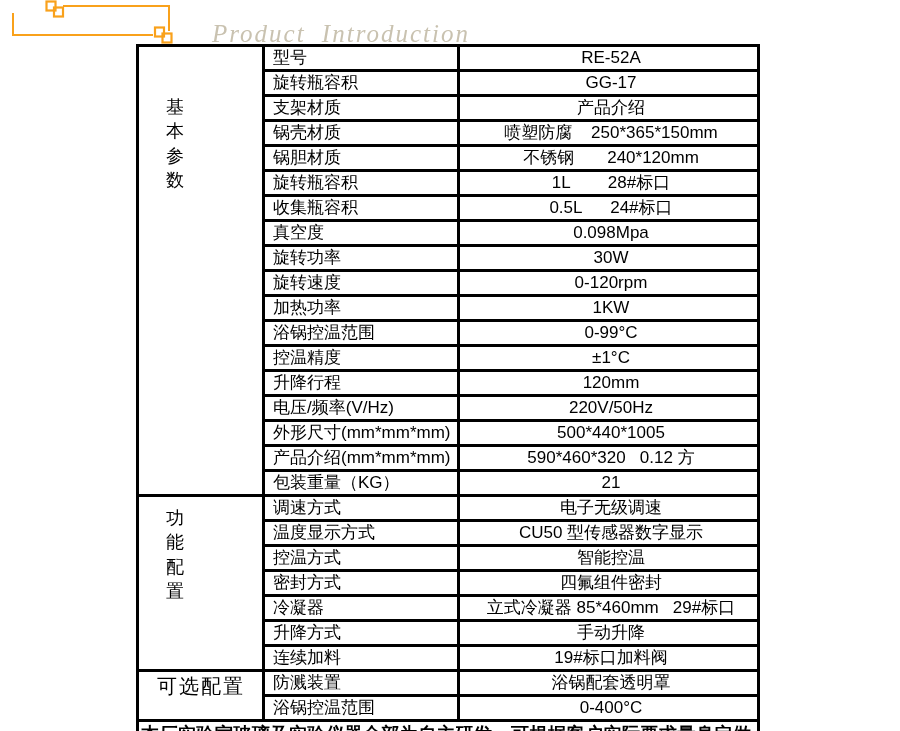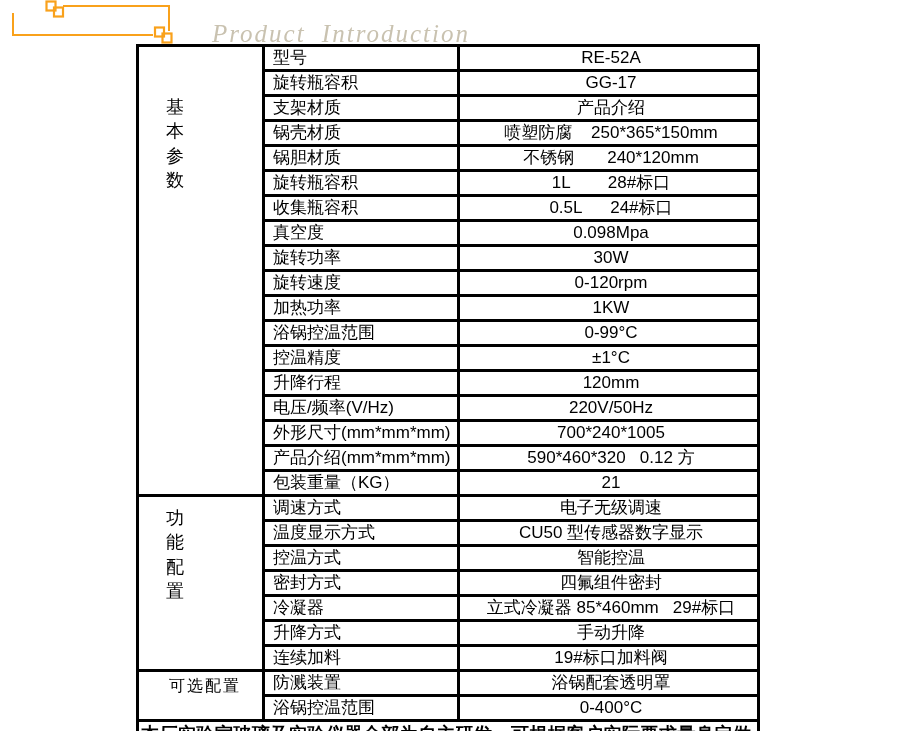--- a/index.html
+++ b/index.html
@@ -50,21 +50,21 @@
     padding: 0 2px 0 8px; white-space: pre; overflow: hidden;
     vertical-align: middle;
   }
   .spec td.value { padding-left: 7px; text-align: center; }
   .spec tr.group-start td { border-top: 2px solid #000; }
   .spec td.label-cell { vertical-align: top; padding: 0; }
   .vchars { display: block; }
   .vchars span { display: block; height: 24.37px; line-height: 24.37px; font-size: 18px; padding-left: 27px; }
   td.label-cell.g0 .vchars { padding-top: 48px; }
   td.label-cell.g1 .vchars { padding-top: 9px; }
-  .hlabel { padding: 3px 0 0 18px; font-size: 16px; letter-spacing: 2px; line-height: 22px; margin-left: 12px; }
+  .hlabel { padding: 3px 0 0 18px; font-size: 20px; letter-spacing: 2px; line-height: 22px; }
   tr.footer-row { height: 26px; }
   tr.footer-row td {
     border-top: 2px solid #000; text-align: center;
     font-weight: bold; font-size: 18px; letter-spacing: 0.5px;
     padding: 0 2px; white-space: nowrap;
   }
 </style>
 </head>
 <body>
 
@@ -147,21 +147,21 @@
       <tr>
         <td class="param">升降行程</td>
         <td class="value">120mm</td>
       </tr>
       <tr>
         <td class="param">电压/频率(V/Hz)</td>
         <td class="value">220V/50Hz</td>
       </tr>
       <tr>
         <td class="param">外形尺寸(mm*mm*mm)</td>
-        <td class="value">700*240*1005</td>
+        <td class="value">500*440*1005</td>
       </tr>
       <tr>
         <td class="param">产品介绍(mm*mm*mm)</td>
         <td class="value">590*460*320   0.12 方</td>
       </tr>
       <tr>
         <td class="param">包装重量（KG）</td>
         <td class="value">21</td>
       </tr>
       <tr class="group-start">

